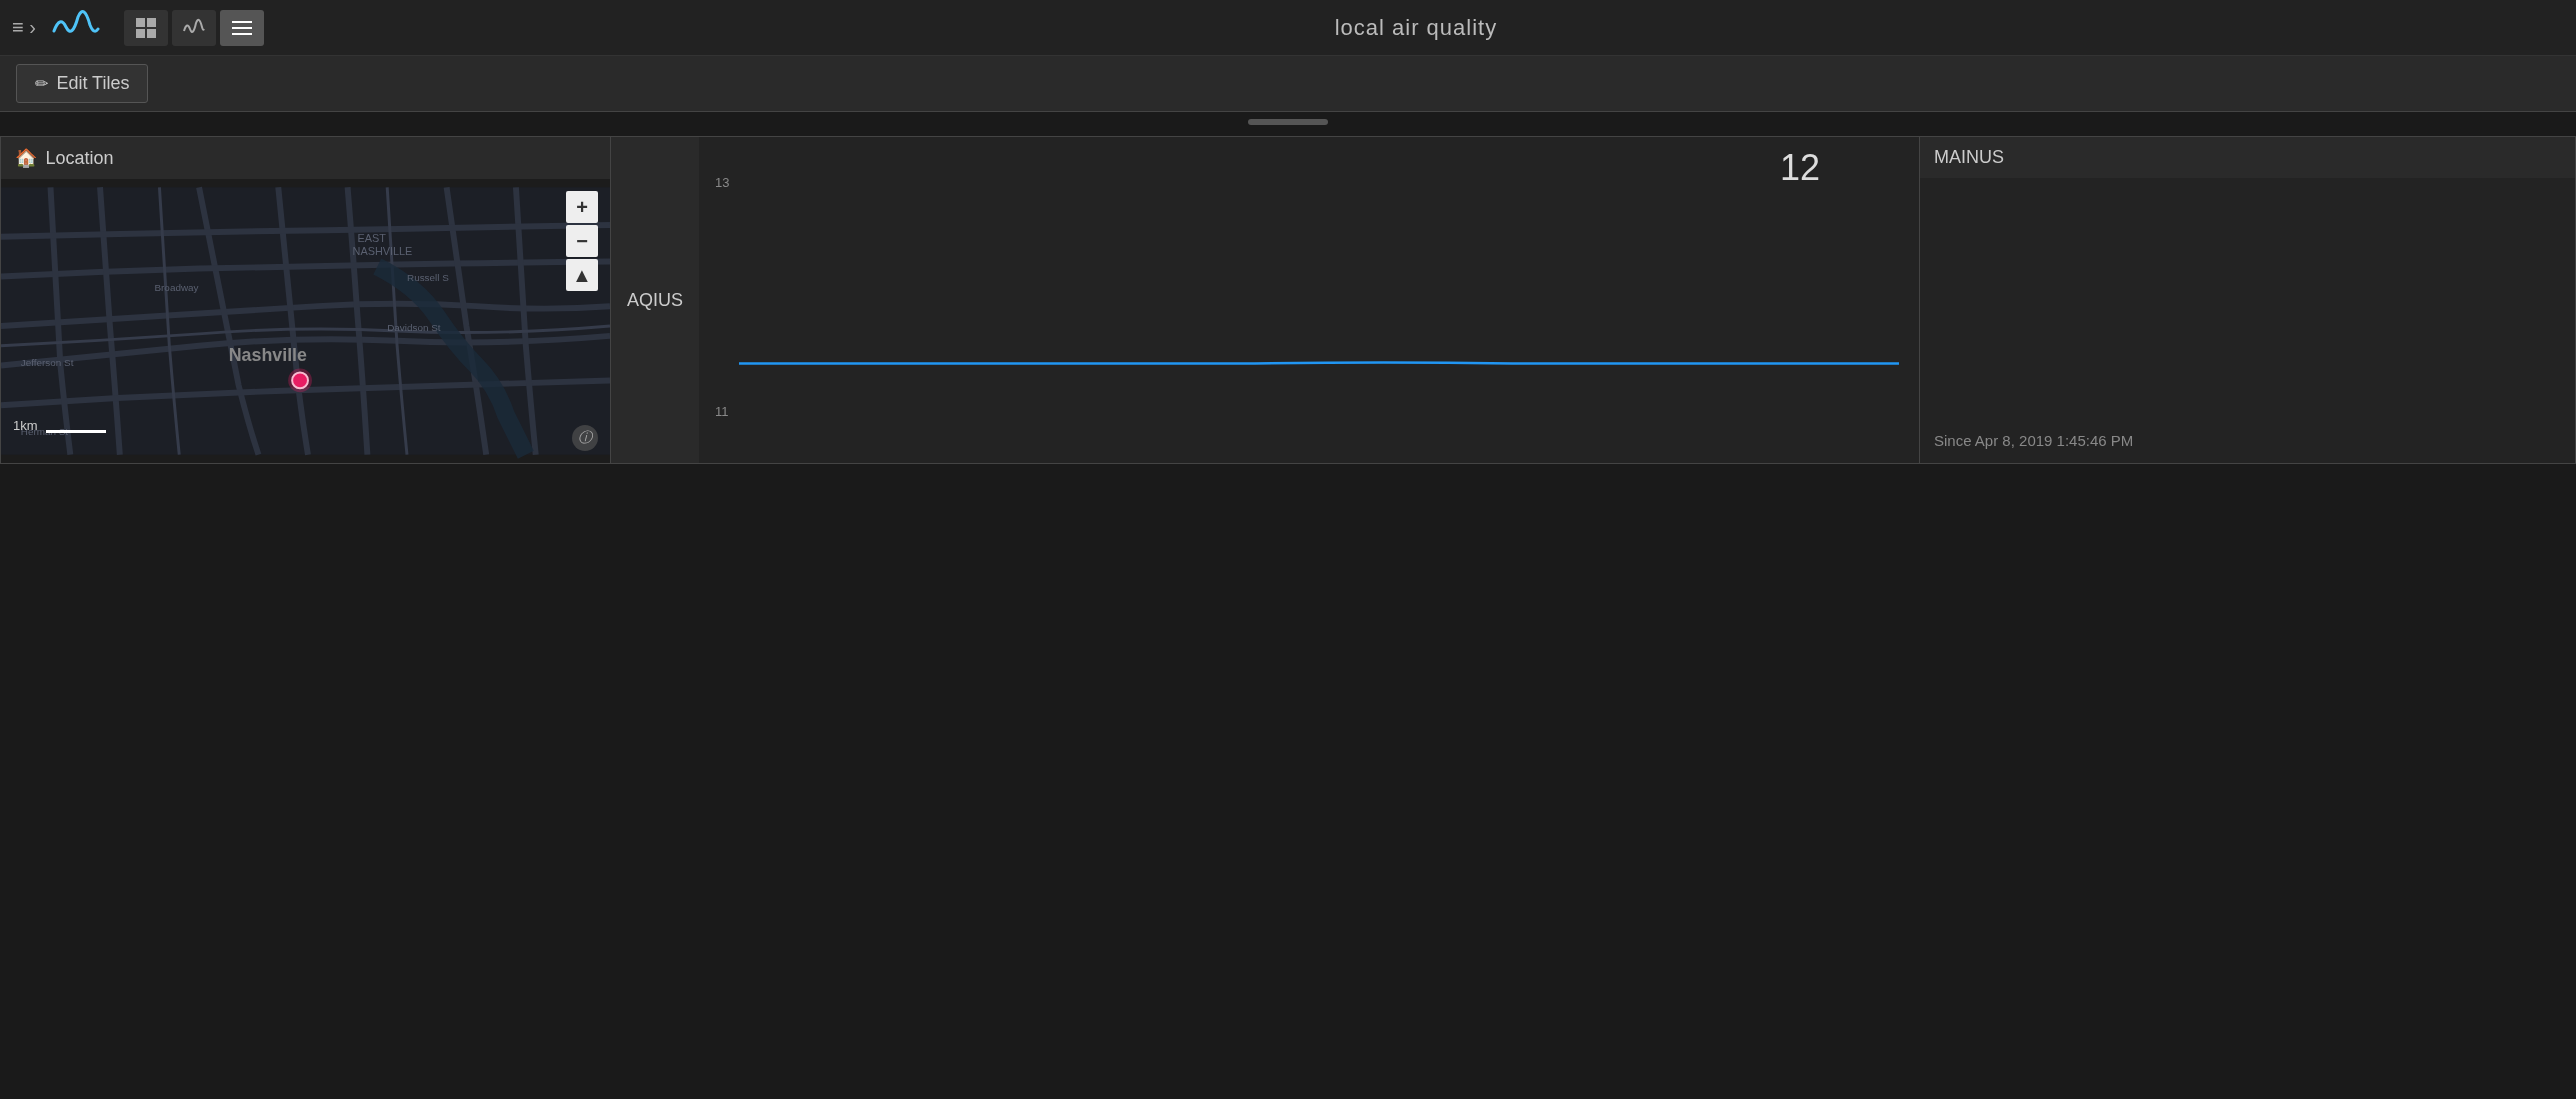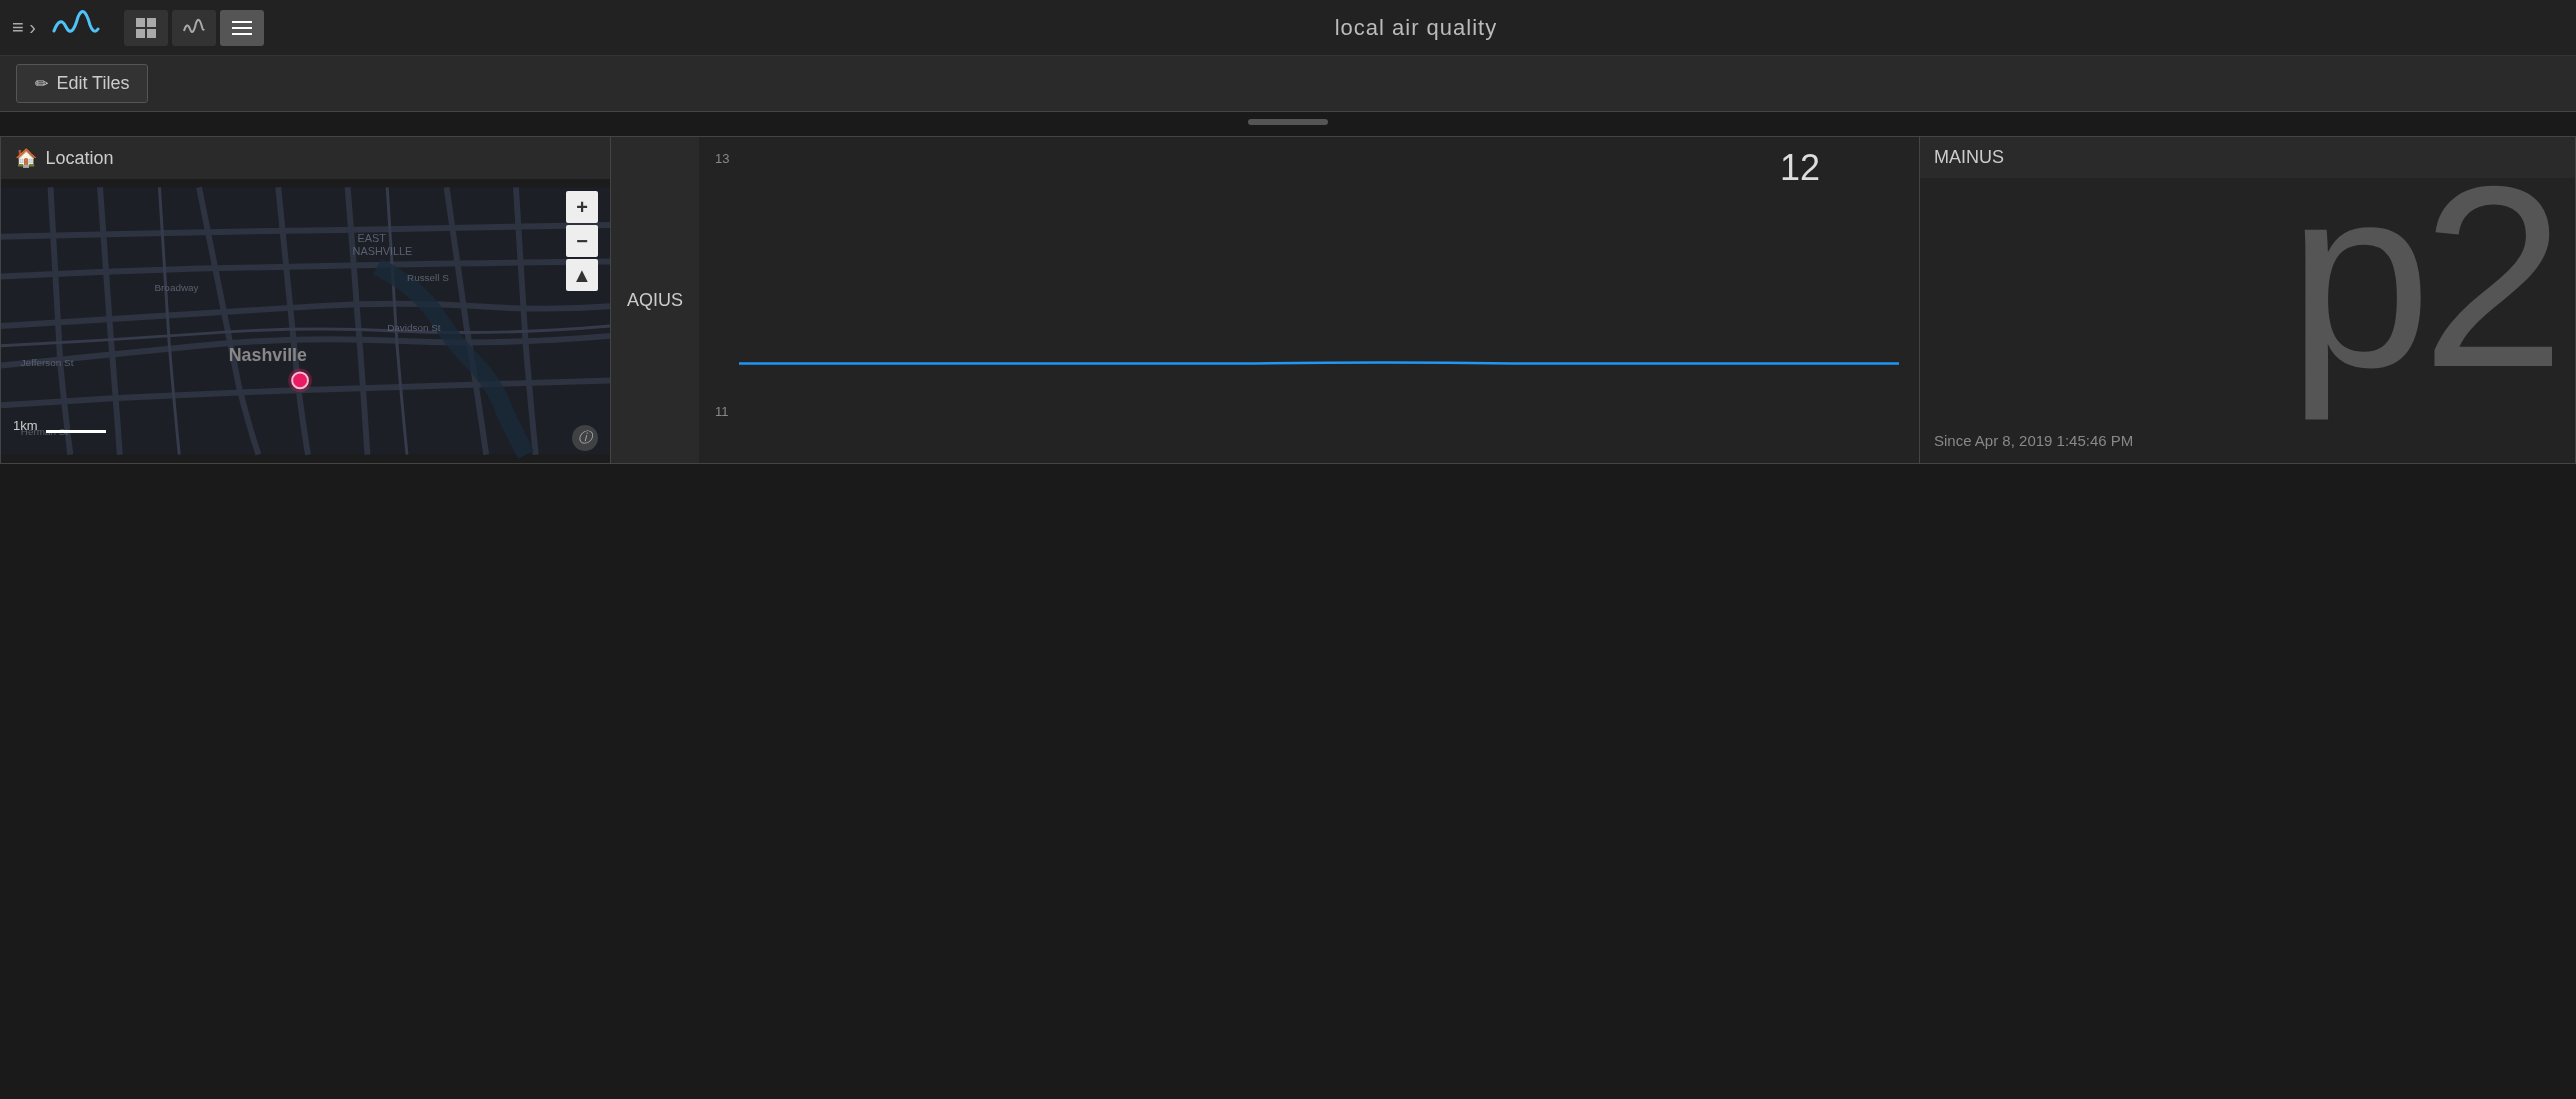--- a/index.html
+++ b/index.html
@@ -217,21 +217,21 @@
     .aqius-value {
       position: absolute;
       top: 10px;
       right: 99px;
       font-size: 36px;
       color: #ddd;
       font-weight: 300;
     }
     .aqius-y-label-top {
       position: absolute;
-      top: 14px;
+      top: 38px;
       left: 16px;
       font-size: 13px;
       color: #888;
     }
     .aqius-y-label-bottom {
       position: absolute;
       bottom: 44px;
       left: 16px;
       font-size: 13px;
       color: #888;
@@ -407,19 +407,18 @@
         <path d="M0 60 Q100 60 200 60 Q300 60 400 60 Q500 58 600 60 Q700 60 800 60 Q850 60 900 60" stroke="#2196F3" stroke-width="2.5" fill="none"></path>
       </svg>
     </div>
   </div>
 
   <div class="tile-mainus">
     <div class="tile-header">
       <span>MAINUS</span>
     </div>
     <div class="mainus-content">
-      <div class="mainus-big-text">p2</div>
       <div class="mainus-since">Since Apr 8, 2019 1:45:46 PM</div>
     </div>
   </div>
 
 </div>
 
 
 </body></html>

